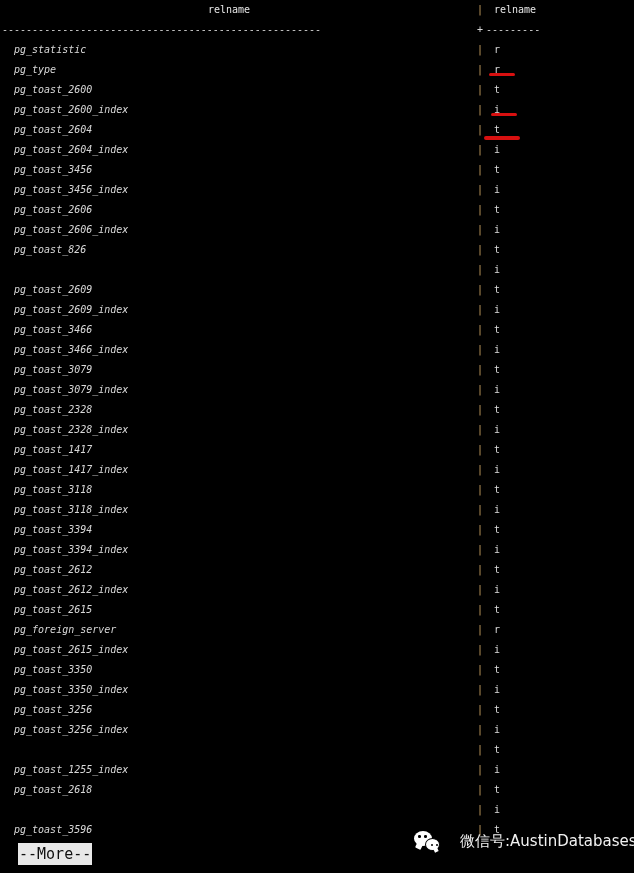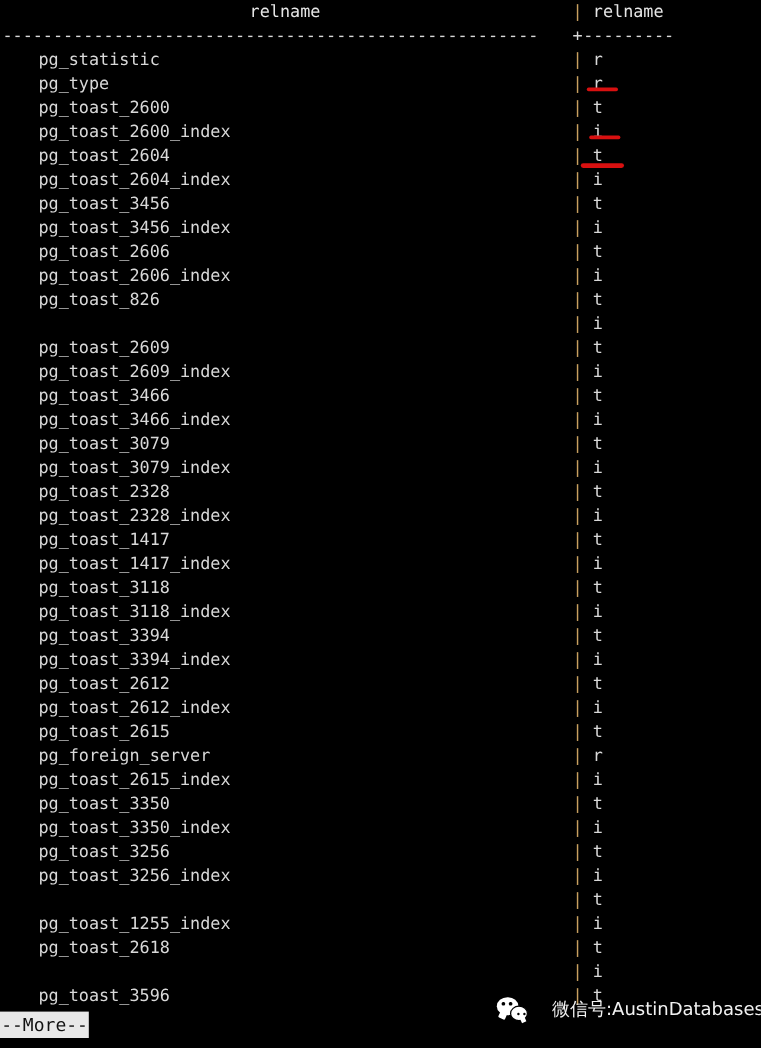--- a/index.html
+++ b/index.html
@@ -24,21 +24,21 @@
     font-size: 15px;
     line-height: 20px;
     letter-spacing: 0px;
   }
 
   .row {
     position: relative;
     height: 20px;
     line-height: 20px;
     white-space: pre;
-    font-size: 14px;
+    font-size: 10px;
   }
 
   
   .header-row {
     color: #e6e6e6;
   }
   .hdr-relname {
     position: absolute;
     left: 208px;
     top: 0;
@@ -80,24 +80,25 @@
     white-space: pre;
   }
 
   
   .data-row {
     position: relative;
     height: 20px;
   }
   .cell-relname {
     position: absolute;
-    left: 32px;
+    left: 14px;
     top: 0;
     white-space: pre;
     color: #d8d8d8;
+    font-style: italic;
   }
   .cell-pipe {
     position: absolute;
     left: 477px;
     top: 0;
     color: #c8a060;
   }
   .cell-relkind {
     position: absolute;
     left: 494px;
@@ -115,20 +116,21 @@
 
   
   .more-row {
     position: absolute;
     left: 0;
     top: 843px;
     height: 22px;
     line-height: 22px;
     display: flex;
     align-items: flex-end;
+    padding-left: 18px;
   }
   .more-label {
     background: #e8e8e8;
     color: #101010;
     font-size: 15px;
     line-height: 22px;
     padding: 0 1px;
     white-space: pre;
     font-family: "DejaVu Sans Mono", "Liberation Mono", monospace;
   }

